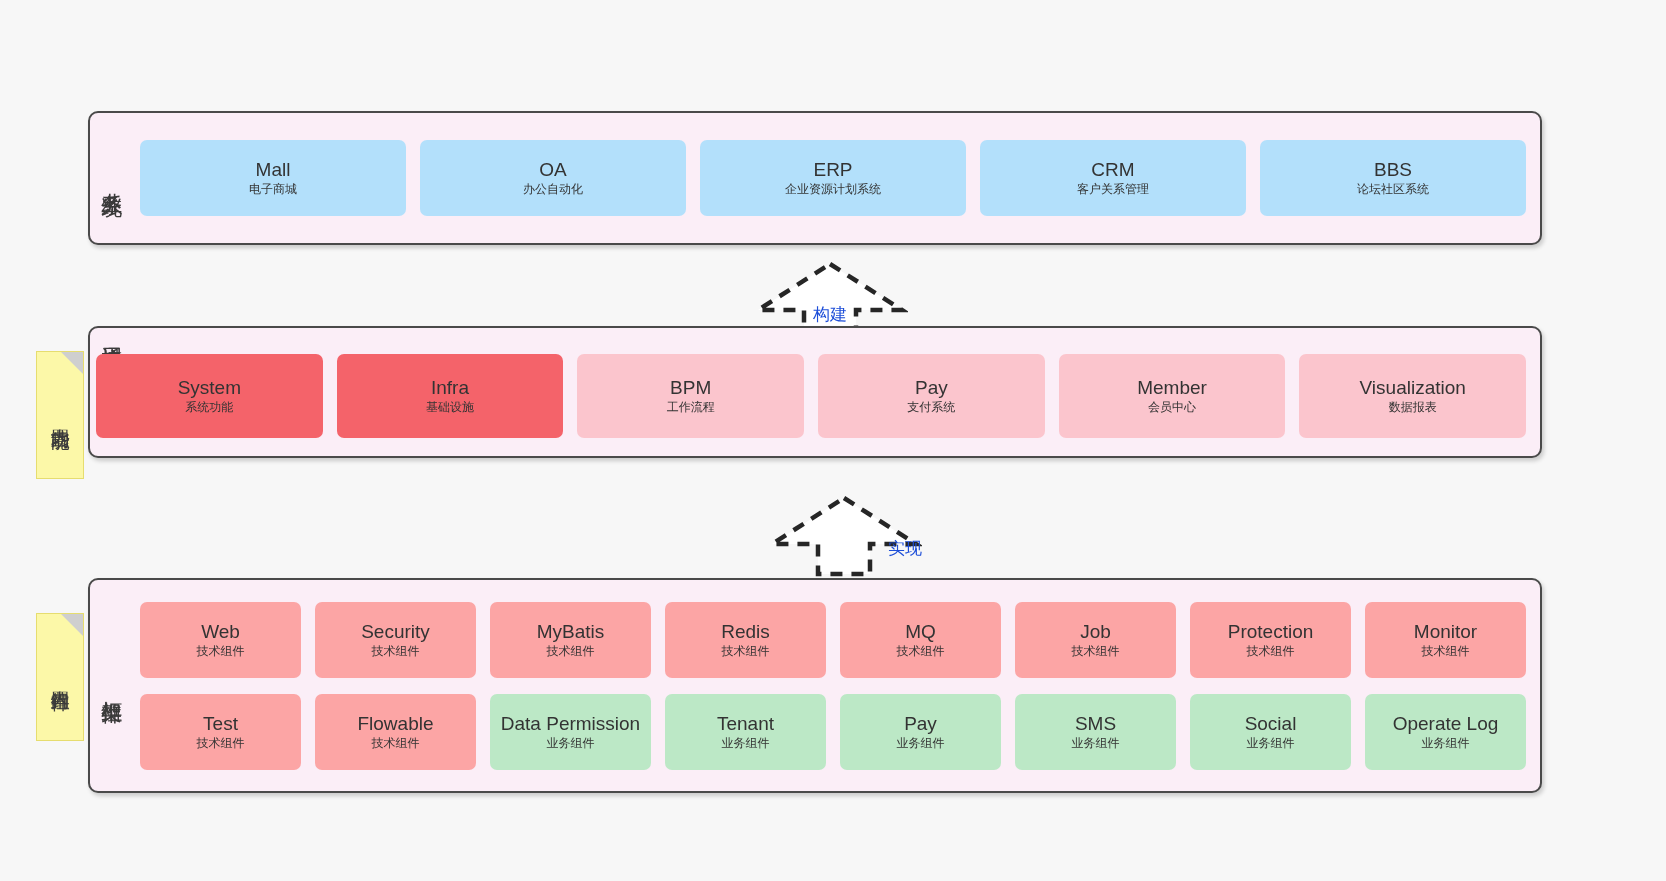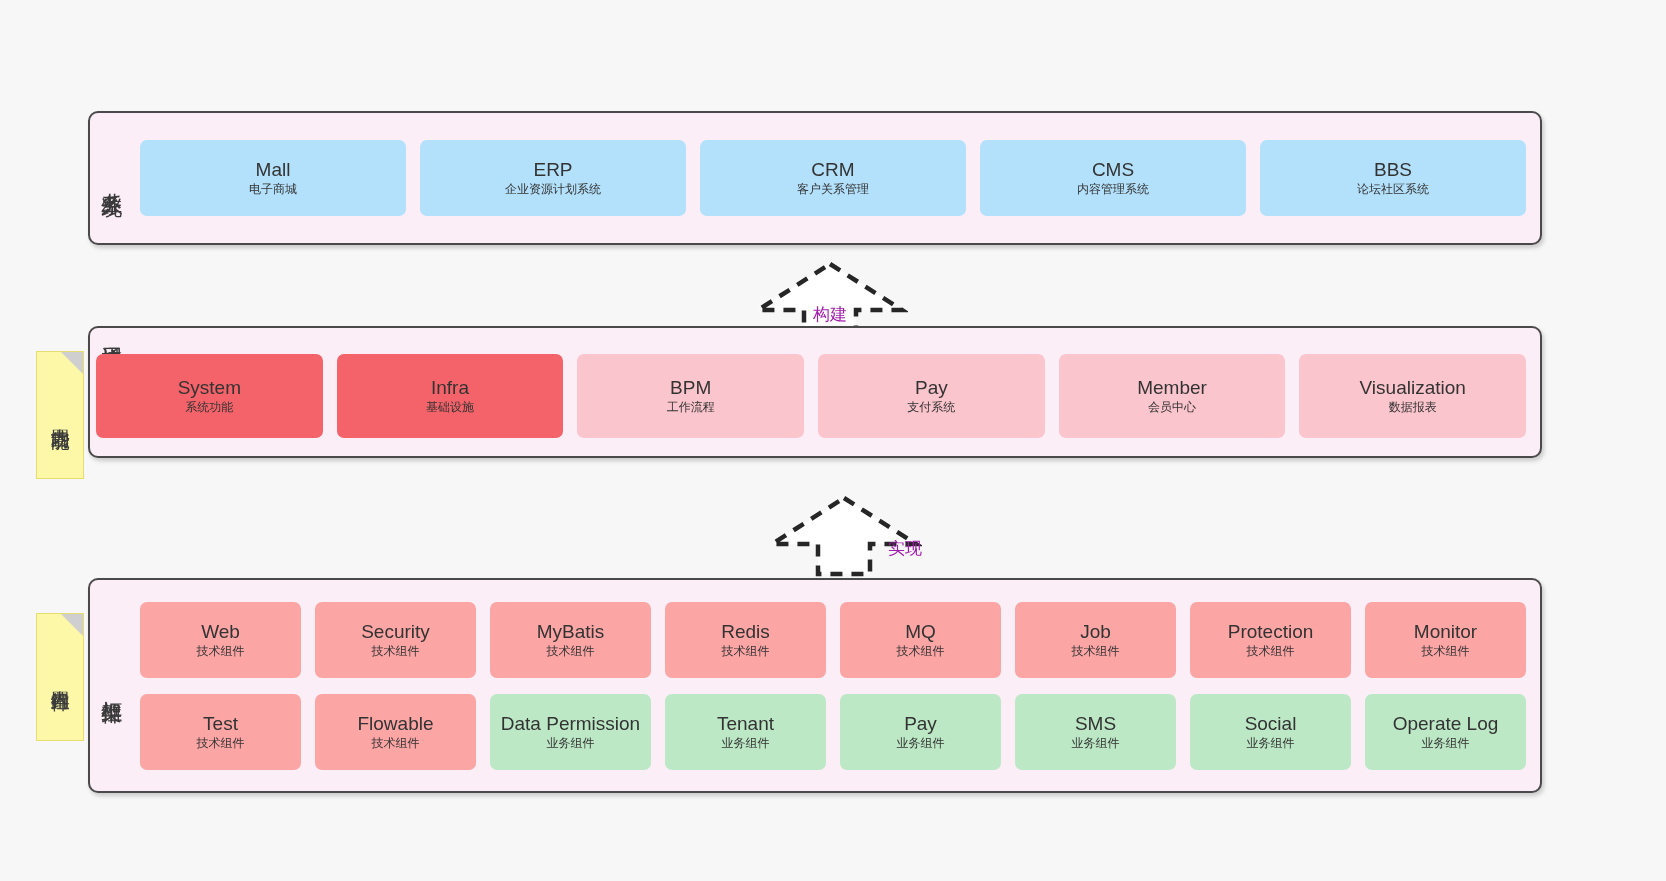--- a/index.html
+++ b/index.html
@@ -136,55 +136,55 @@
   .arrow {
     position: absolute;
   }
   .arrow svg { display: block; }
   .arrow .arrow-label {
     position: absolute;
     left: 0;
     width: 100%;
     text-align: center;
     font-size: 17px;
-    color: #a21caf;
+    color: #1d4ed8;
     background: transparent;
     user-select: none;
     font-family: Liberation Mono, monospace;
   }
 </style>
 </head>
 <body>
 
 <div id="canvas">
 
   <div class="layer" id="layer-business" style="left:88px; top:111px; width:1454px; height:134px;">
     <div class="layer-title">业务系统</div>
     <div class="layer-body">
 
       <div class="card blue">
         <span class="t-en">Mall</span>
         <span class="t-cn">电子商城</span>
       </div>
 
+      <div class="card blue">
+        <span class="t-en">OA</span>
+        <span class="t-cn">办公自动化</span>
+      </div>
 
       <div class="card blue">
         <span class="t-en">ERP</span>
         <span class="t-cn">企业资源计划系统</span>
       </div>
 
       <div class="card blue">
         <span class="t-en">CRM</span>
         <span class="t-cn">客户关系管理</span>
       </div>
 
-      <div class="card blue">
-        <span class="t-en">CMS</span>
-        <span class="t-cn">内容管理系统</span>
-      </div>
 
       <div class="card blue">
         <span class="t-en">BBS</span>
         <span class="t-cn">论坛社区系统</span>
       </div>
 
     </div>
   </div>
 
   <div class="arrow" style="left:752px; top:258px; width:156px; height:86px;">

